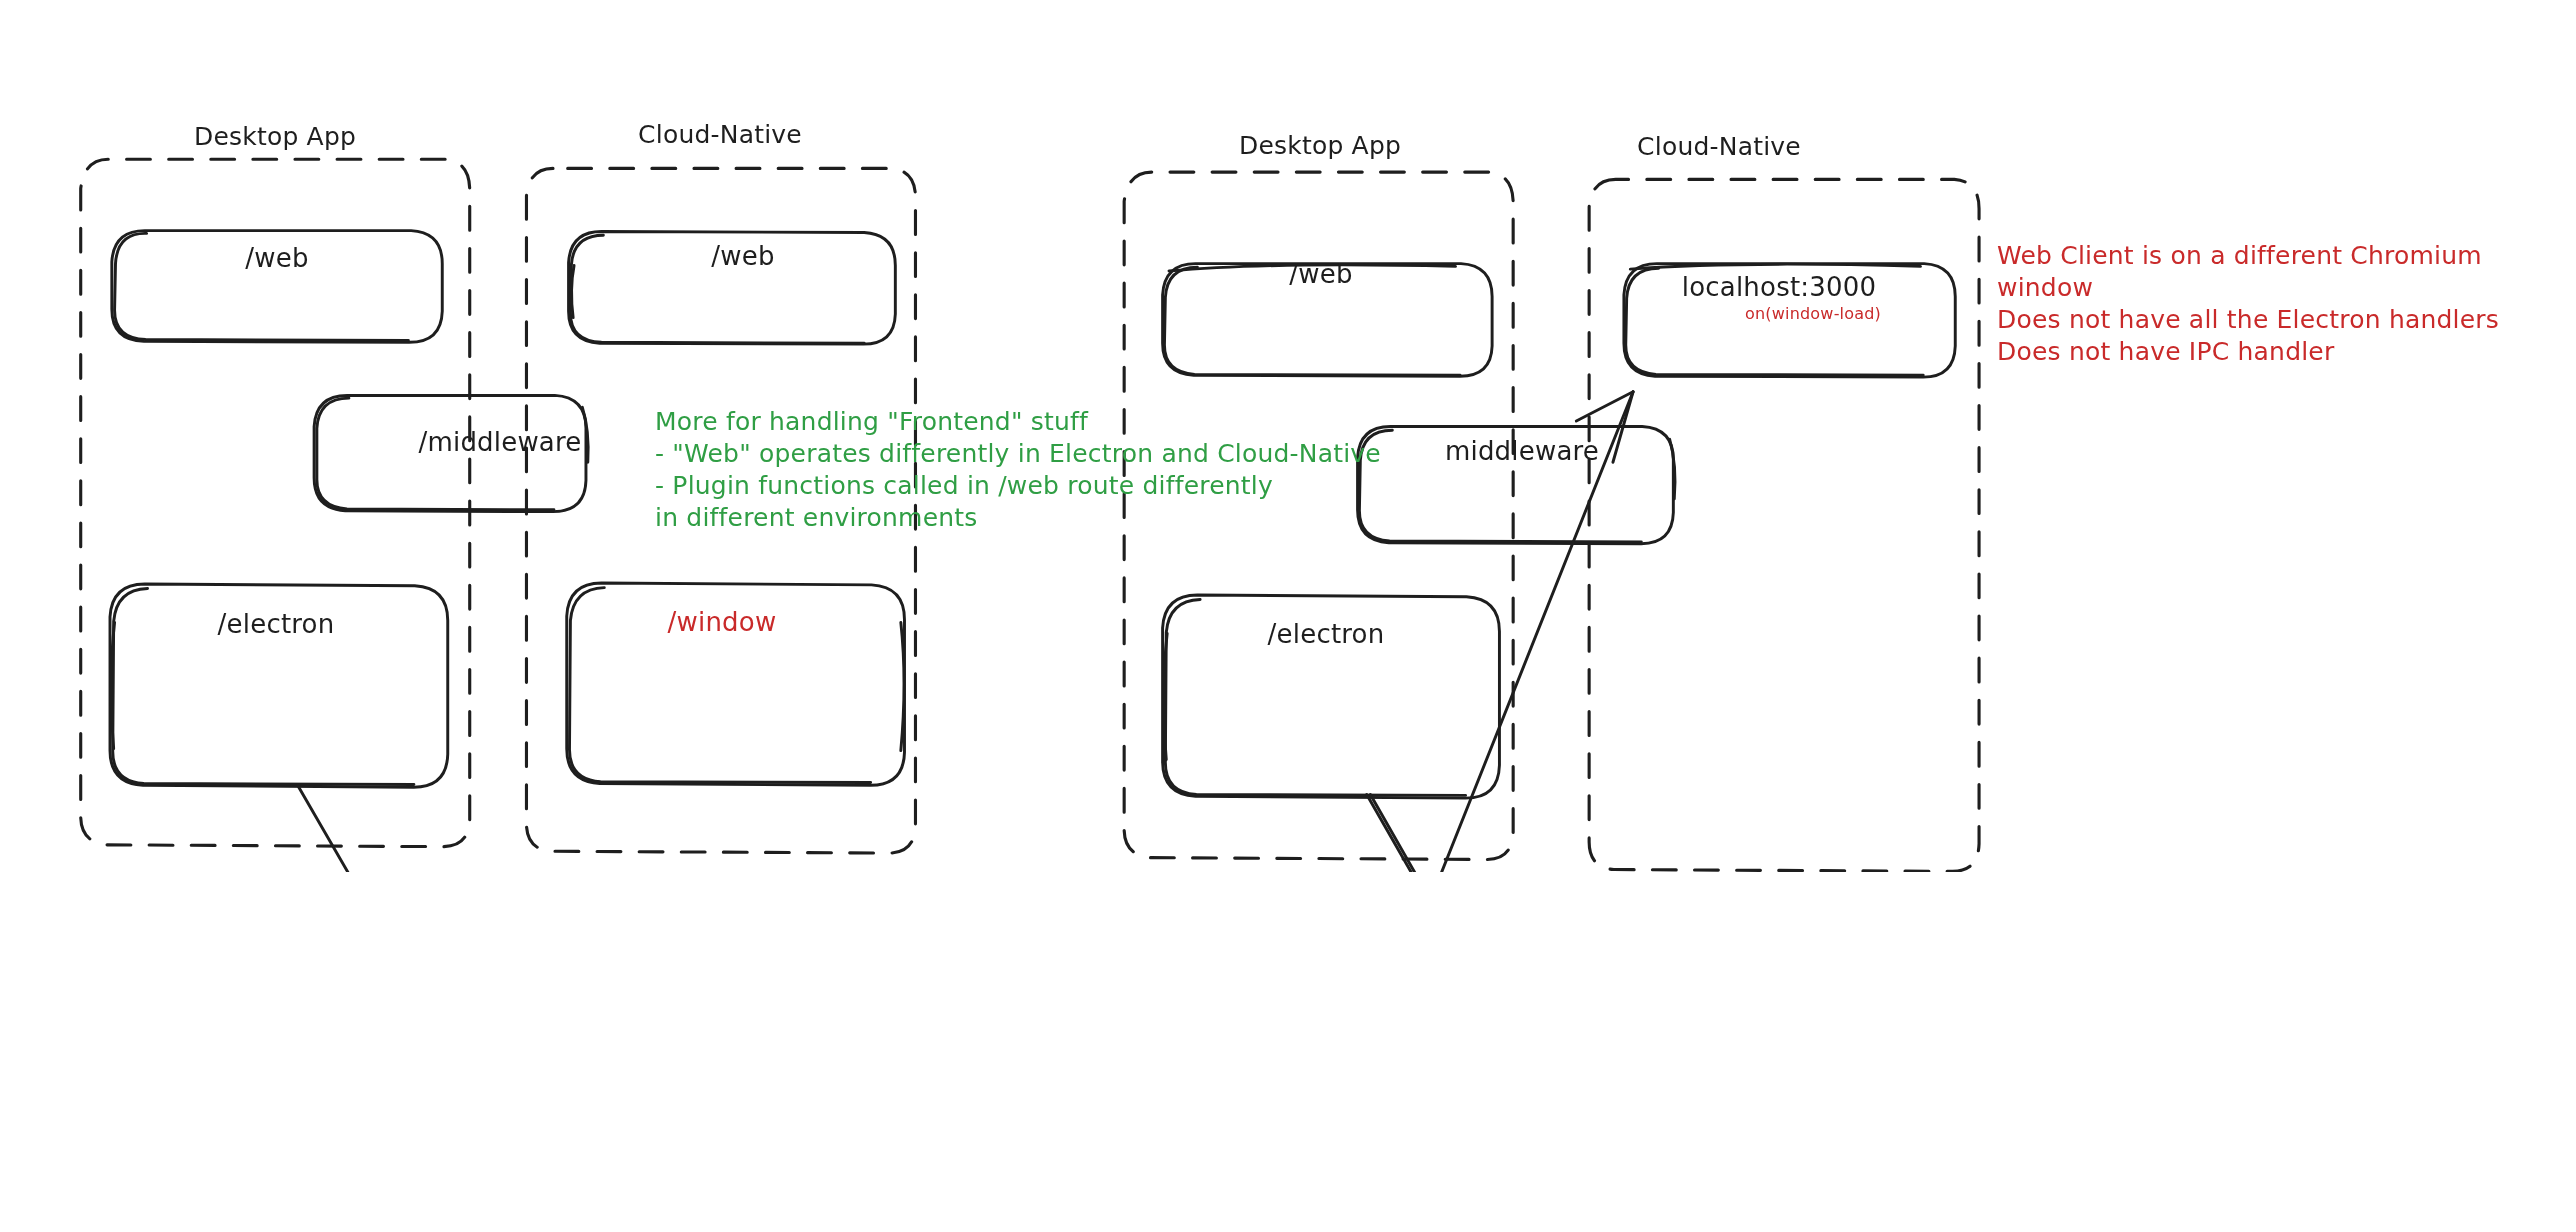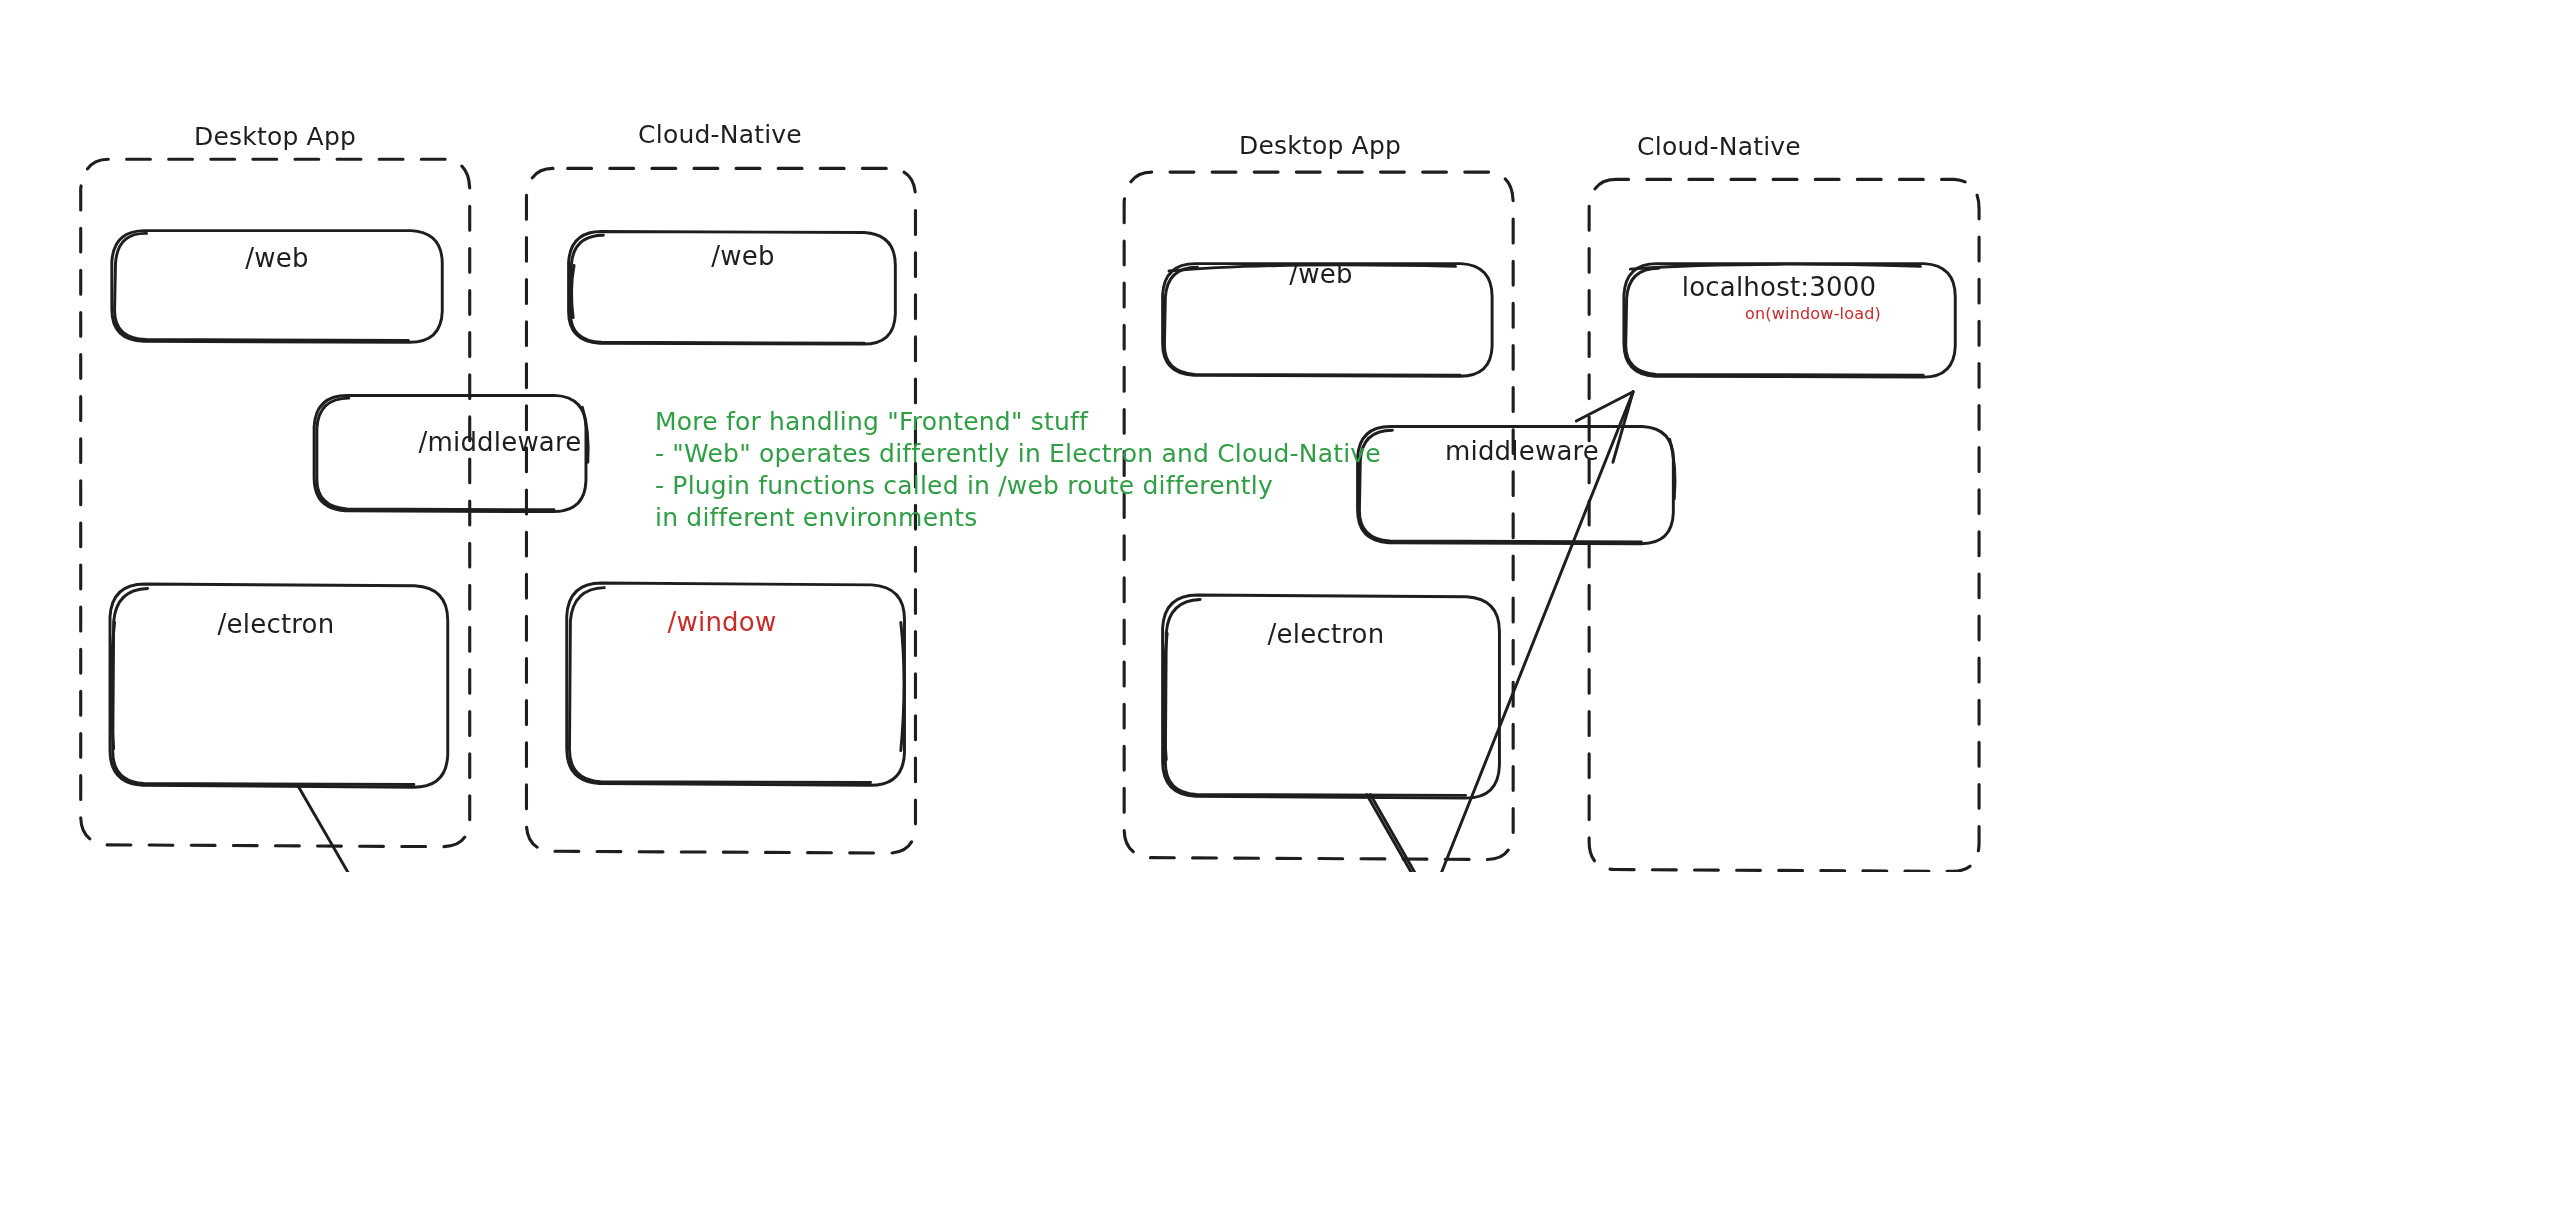--- a/index.html
+++ b/index.html
@@ -181,15 +181,18 @@
   <div class="lbl group-title center-x" style="left:1320px; top:133px;">Desktop App</div>
   <div class="lbl group-title center-x" style="left:1719px; top:134px;">Cloud-Native</div>
 
   <div class="lbl box-label center-x" style="left:1321px; top:261px;">/web</div>
   <div class="lbl box-label center-x" style="left:1779px; top:254px;margin-top:20px;">localhost:3000</div>
   <div class="lbl box-label-sm center-x txt-red" style="left:1813px; top:306px;">on(window-load)</div>
   <div class="lbl box-label center-x" style="left:1522px; top:438px;">middleware</div>
   <div class="lbl box-label center-x" style="left:1326px; top:621px;">/electron</div>
   <div class="lbl box-label center-x" style="left:1541px; top:987px;">Plugins</div>
 
+  <div class="lbl note note-red" style="left:1997px; top:240px;">Web Client is on a different Chromium window
+Does not have all the Electron handlers
+Does not have IPC handler</div>
 
 </div>
 
 
 </body></html>

